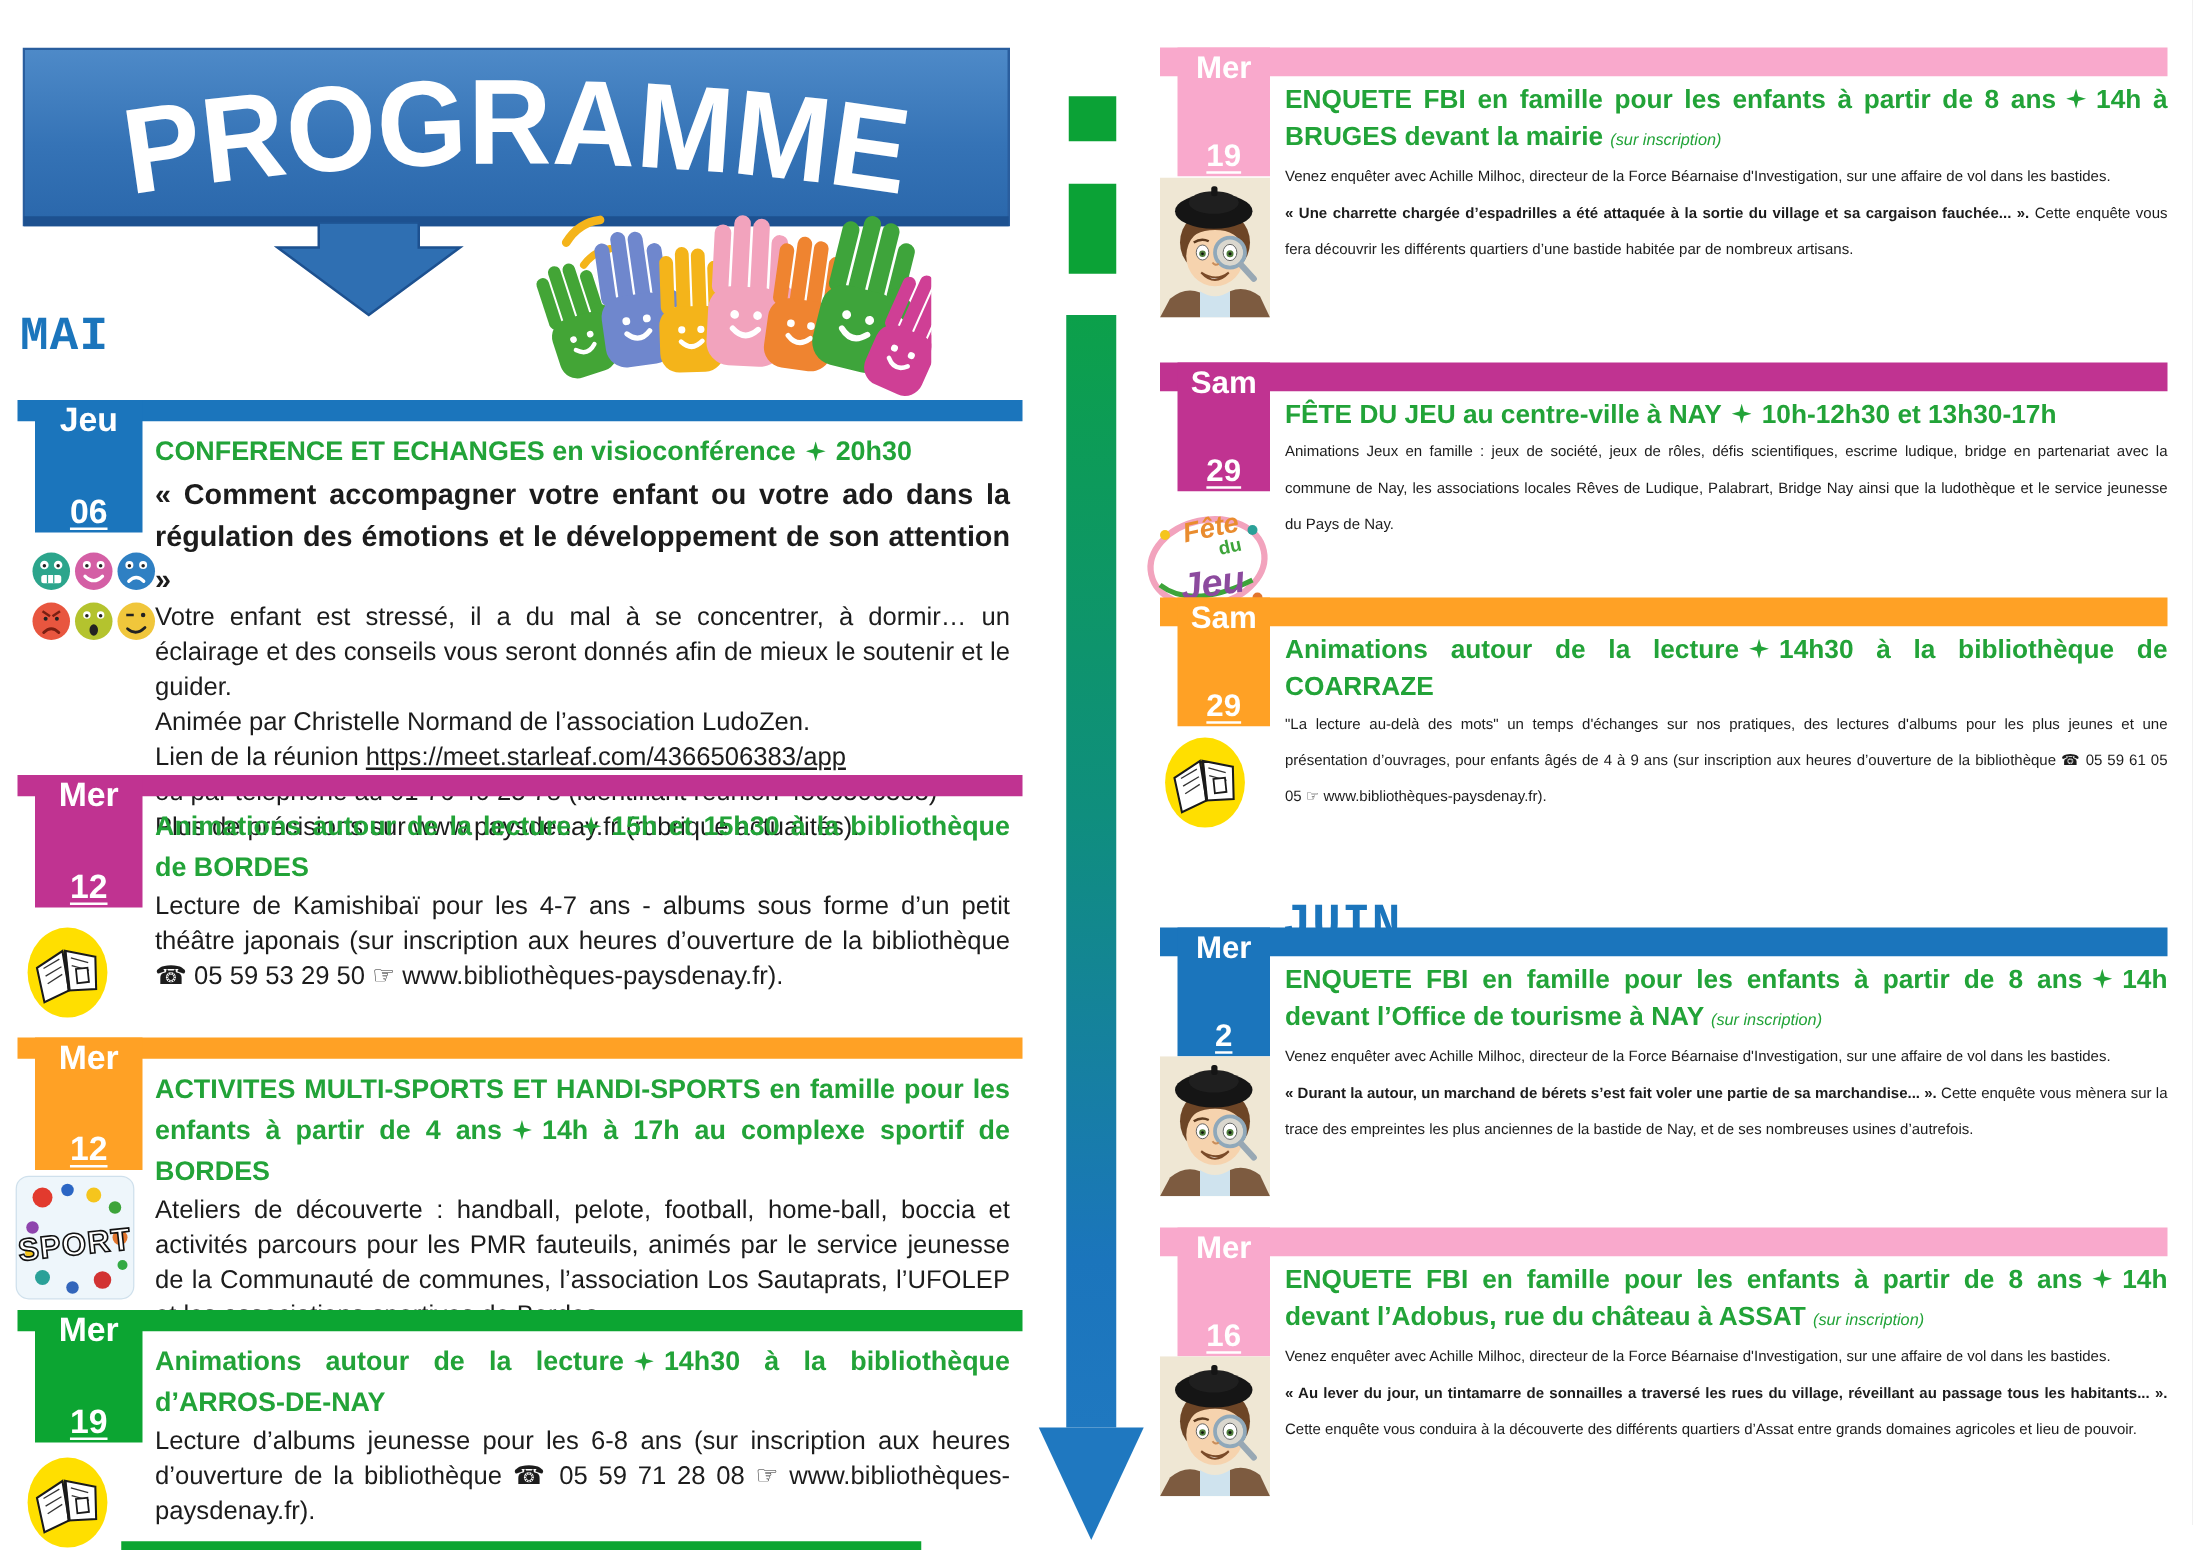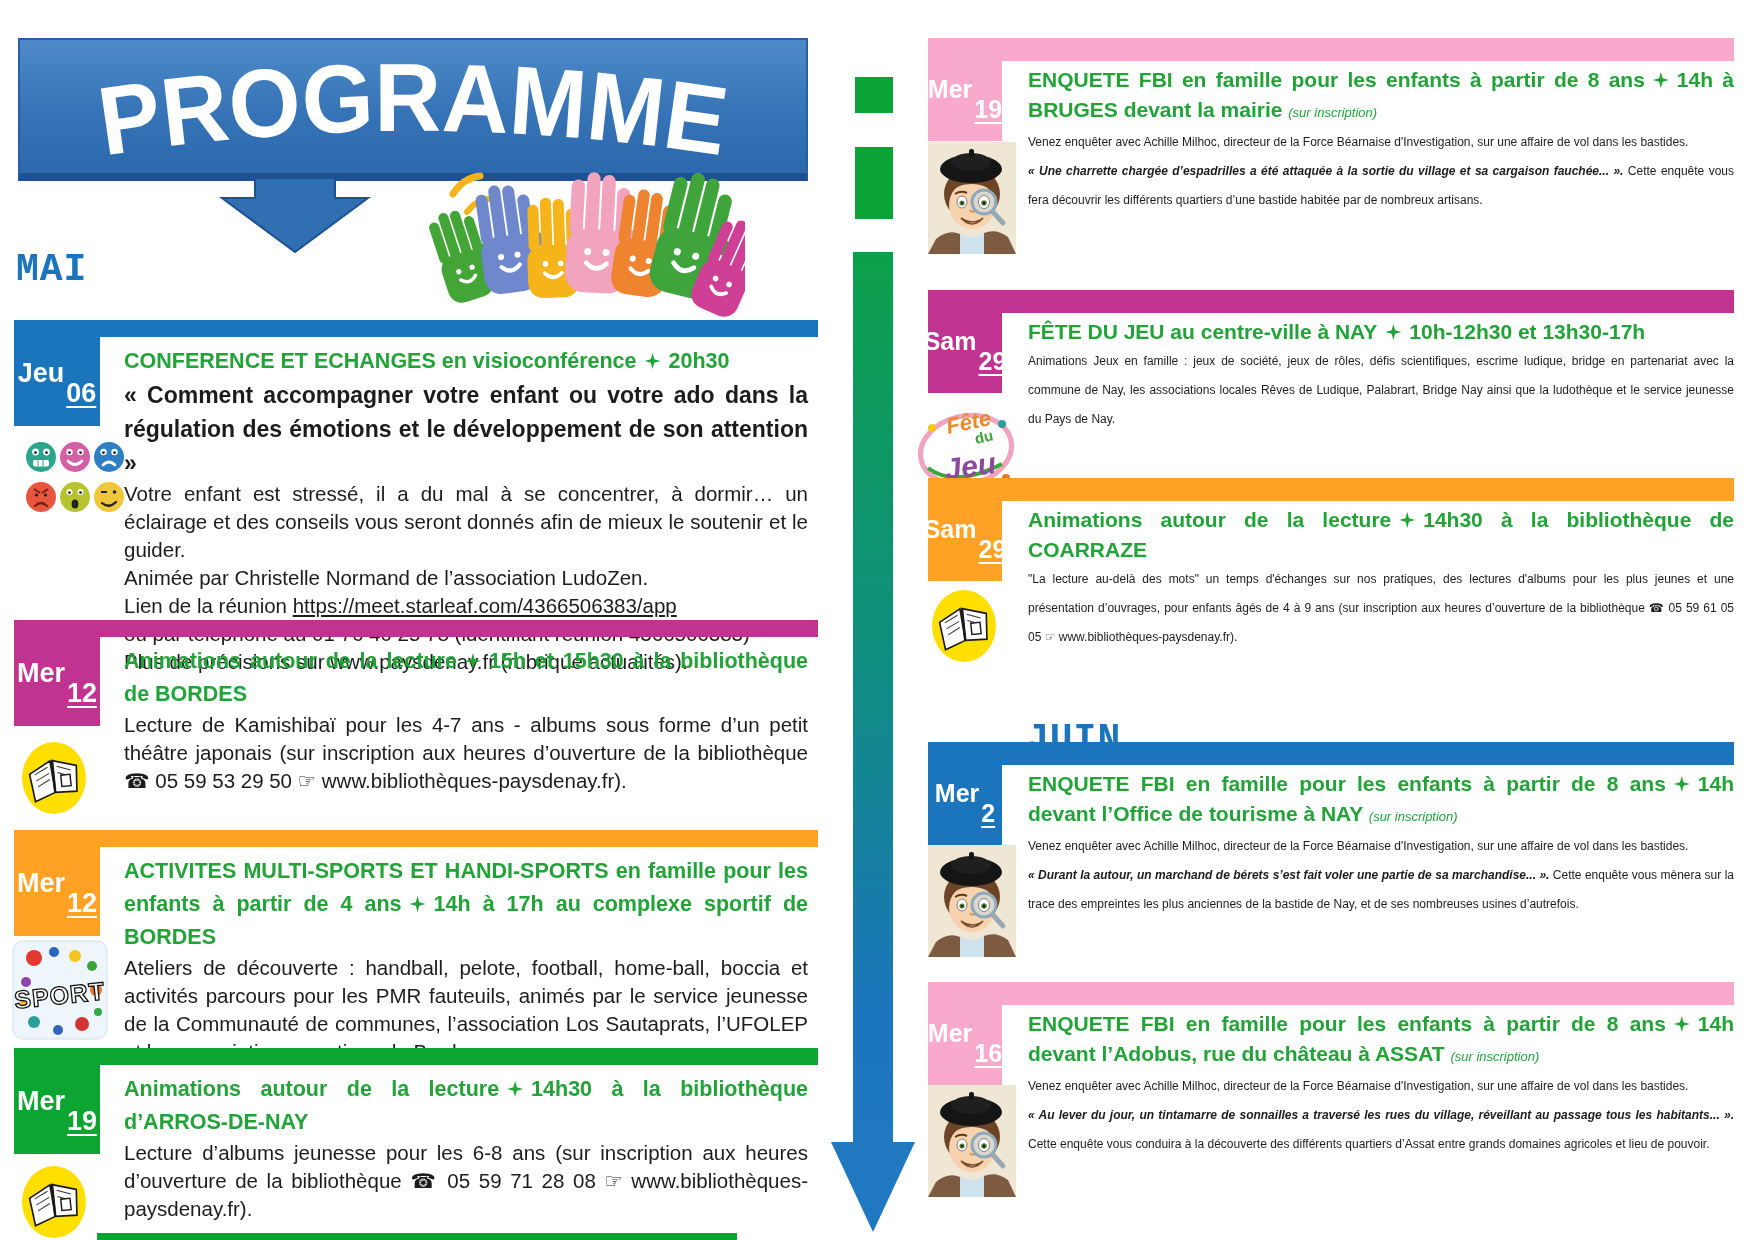--- a/index.html
+++ b/index.html
@@ -9,41 +9,41 @@
   }
   
   .month{position:absolute;font-size:38px;font-weight:bold;color:#1b75bc;letter-spacing:1px;font-family:Liberation Mono, monospace;}
   
   .event{position:absolute;}
   .event.left{left:14px;width:804px;}
   .event.right{left:928px;width:806px;}
   .bar{width:100%;}
   .event.left  .bar{height:17px;}
   .event.right .bar{height:23px;}
-  .datebox{position:absolute;left:0;top:0;display:flex;flex-direction:row;align-items:center;justify-content:center;gap:2px;color:#fff;font-weight:bold;}
+  .datebox{position:absolute;left:14px;top:0;display:flex;flex-direction:column;align-items:center;justify-content:center;gap:2px;color:#fff;font-weight:bold;}
   .event.left  .datebox{width:86px;height:106px;font-size:27px;}
   .event.right .datebox{width:74px;height:103px;font-size:25px;}
   .num{text-decoration:underline;text-decoration-thickness:2px;text-underline-offset:4px;margin-top:40px;}
   .c-blue    .bar,.c-blue    .datebox{background:#1b75bc;}
   .c-magenta .bar,.c-magenta .datebox{background:#c03391;}
   .c-orange  .bar,.c-orange  .datebox{background:#ffa125;}
   .c-green   .bar,.c-green   .datebox{background:#0ca532;}
   .c-pink    .bar,.c-pink    .datebox{background:#f9a9cc;}
   .content{text-align:justify;}
   .event.left  .content{margin:8px 10px 0 110px;}
   .event.right .content{margin:4px 0 0 100px;}
   .content p{margin:0;}
   .title{color:#22a338;font-weight:bold;}
   .event.left  .title{font-size:21.5px;line-height:33px;}
   .event.right .title{font-size:21px;line-height:30px;}
   .subtitle{font-size:23px;font-weight:bold;line-height:34px;}
   .event.left  .body{font-size:20.5px;line-height:28px;}
   .event.right .body{font-size:12px;line-height:29px;}
   .it{}
-  .bold-it{font-weight:bold;font-style:italic;}
+  .bold-it{font-weight:bold;}
   .note{color:#22a338;font-weight:normal;font-style:italic;font-size:13px;}
   .u{text-decoration:underline;}
   .star{display:inline-block;width:16px;height:16px;background:#22a338;margin:0 8px;vertical-align:-1px;
         clip-path:polygon(50% 0,61% 39%,100% 50%,61% 61%,50% 100%,39% 61%,0 50%,39% 39%);}
   
   .sq{position:absolute;left:855px;width:38px;background:#0ba236;}
   .arrow-body{position:absolute;left:853px;top:252px;width:40px;height:890px;
      background:linear-gradient(180deg,#0ca04a 0%,#0f8e7e 45%,#1b75bc 85%,#1f78c0 100%);}
   .arrow-head{position:absolute;left:831px;top:1142px;width:0;height:0;
      border-left:42px solid transparent;border-right:42px solid transparent;border-top:90px solid #1f78c0;}

